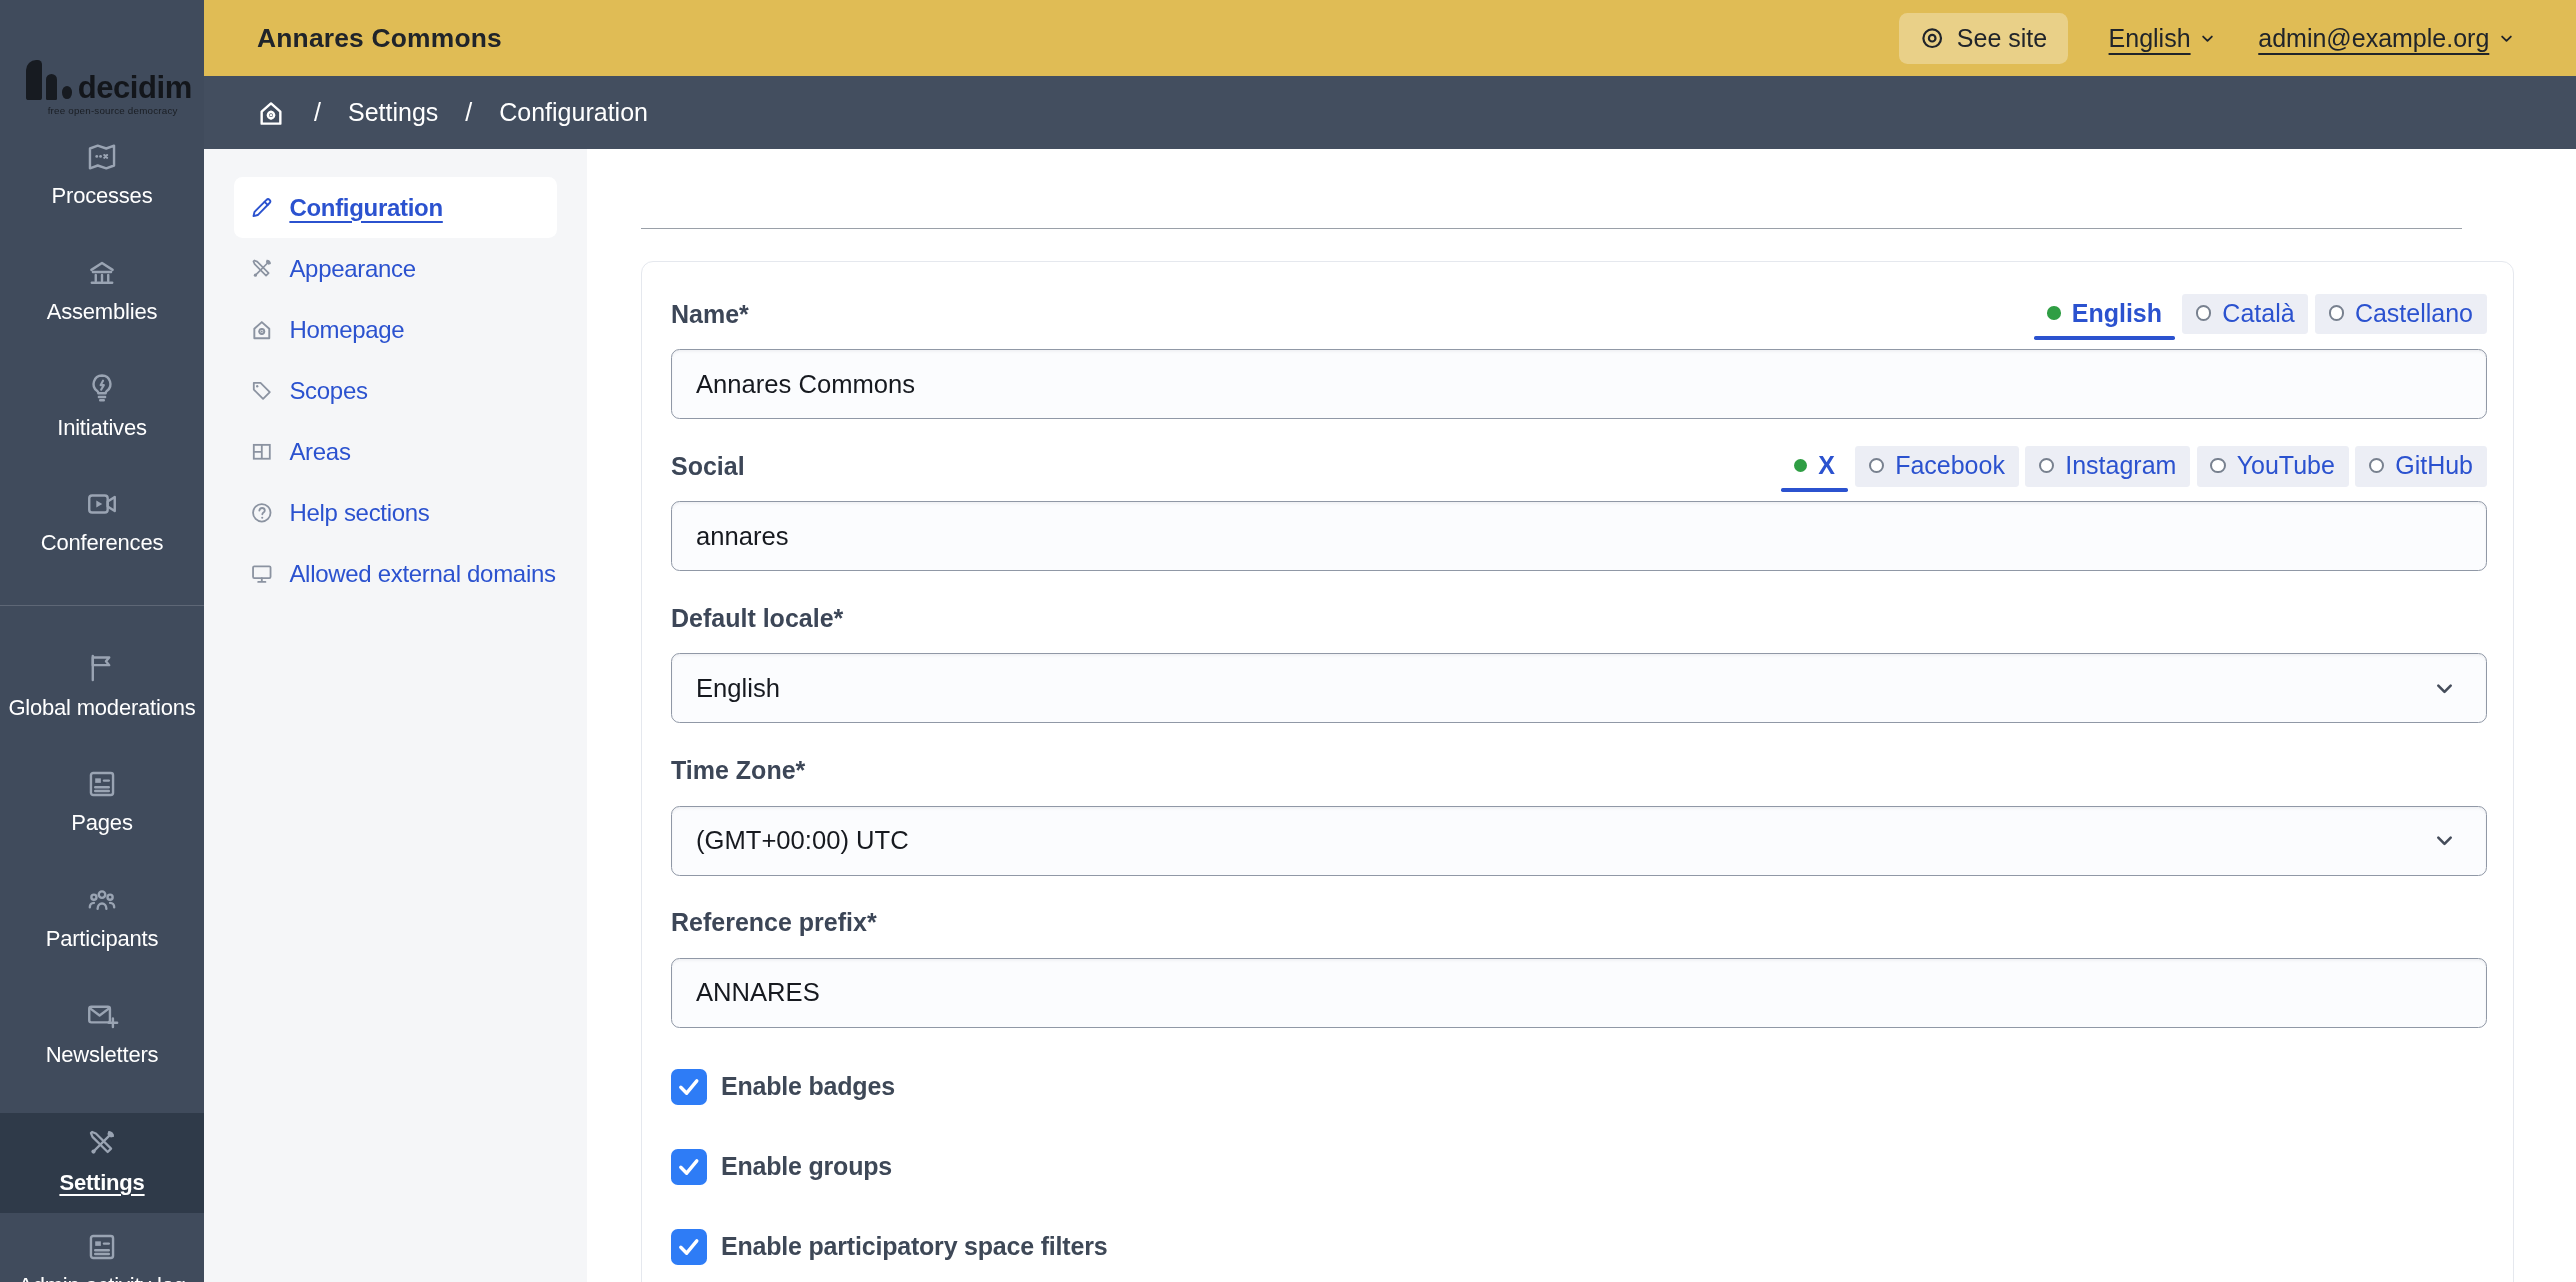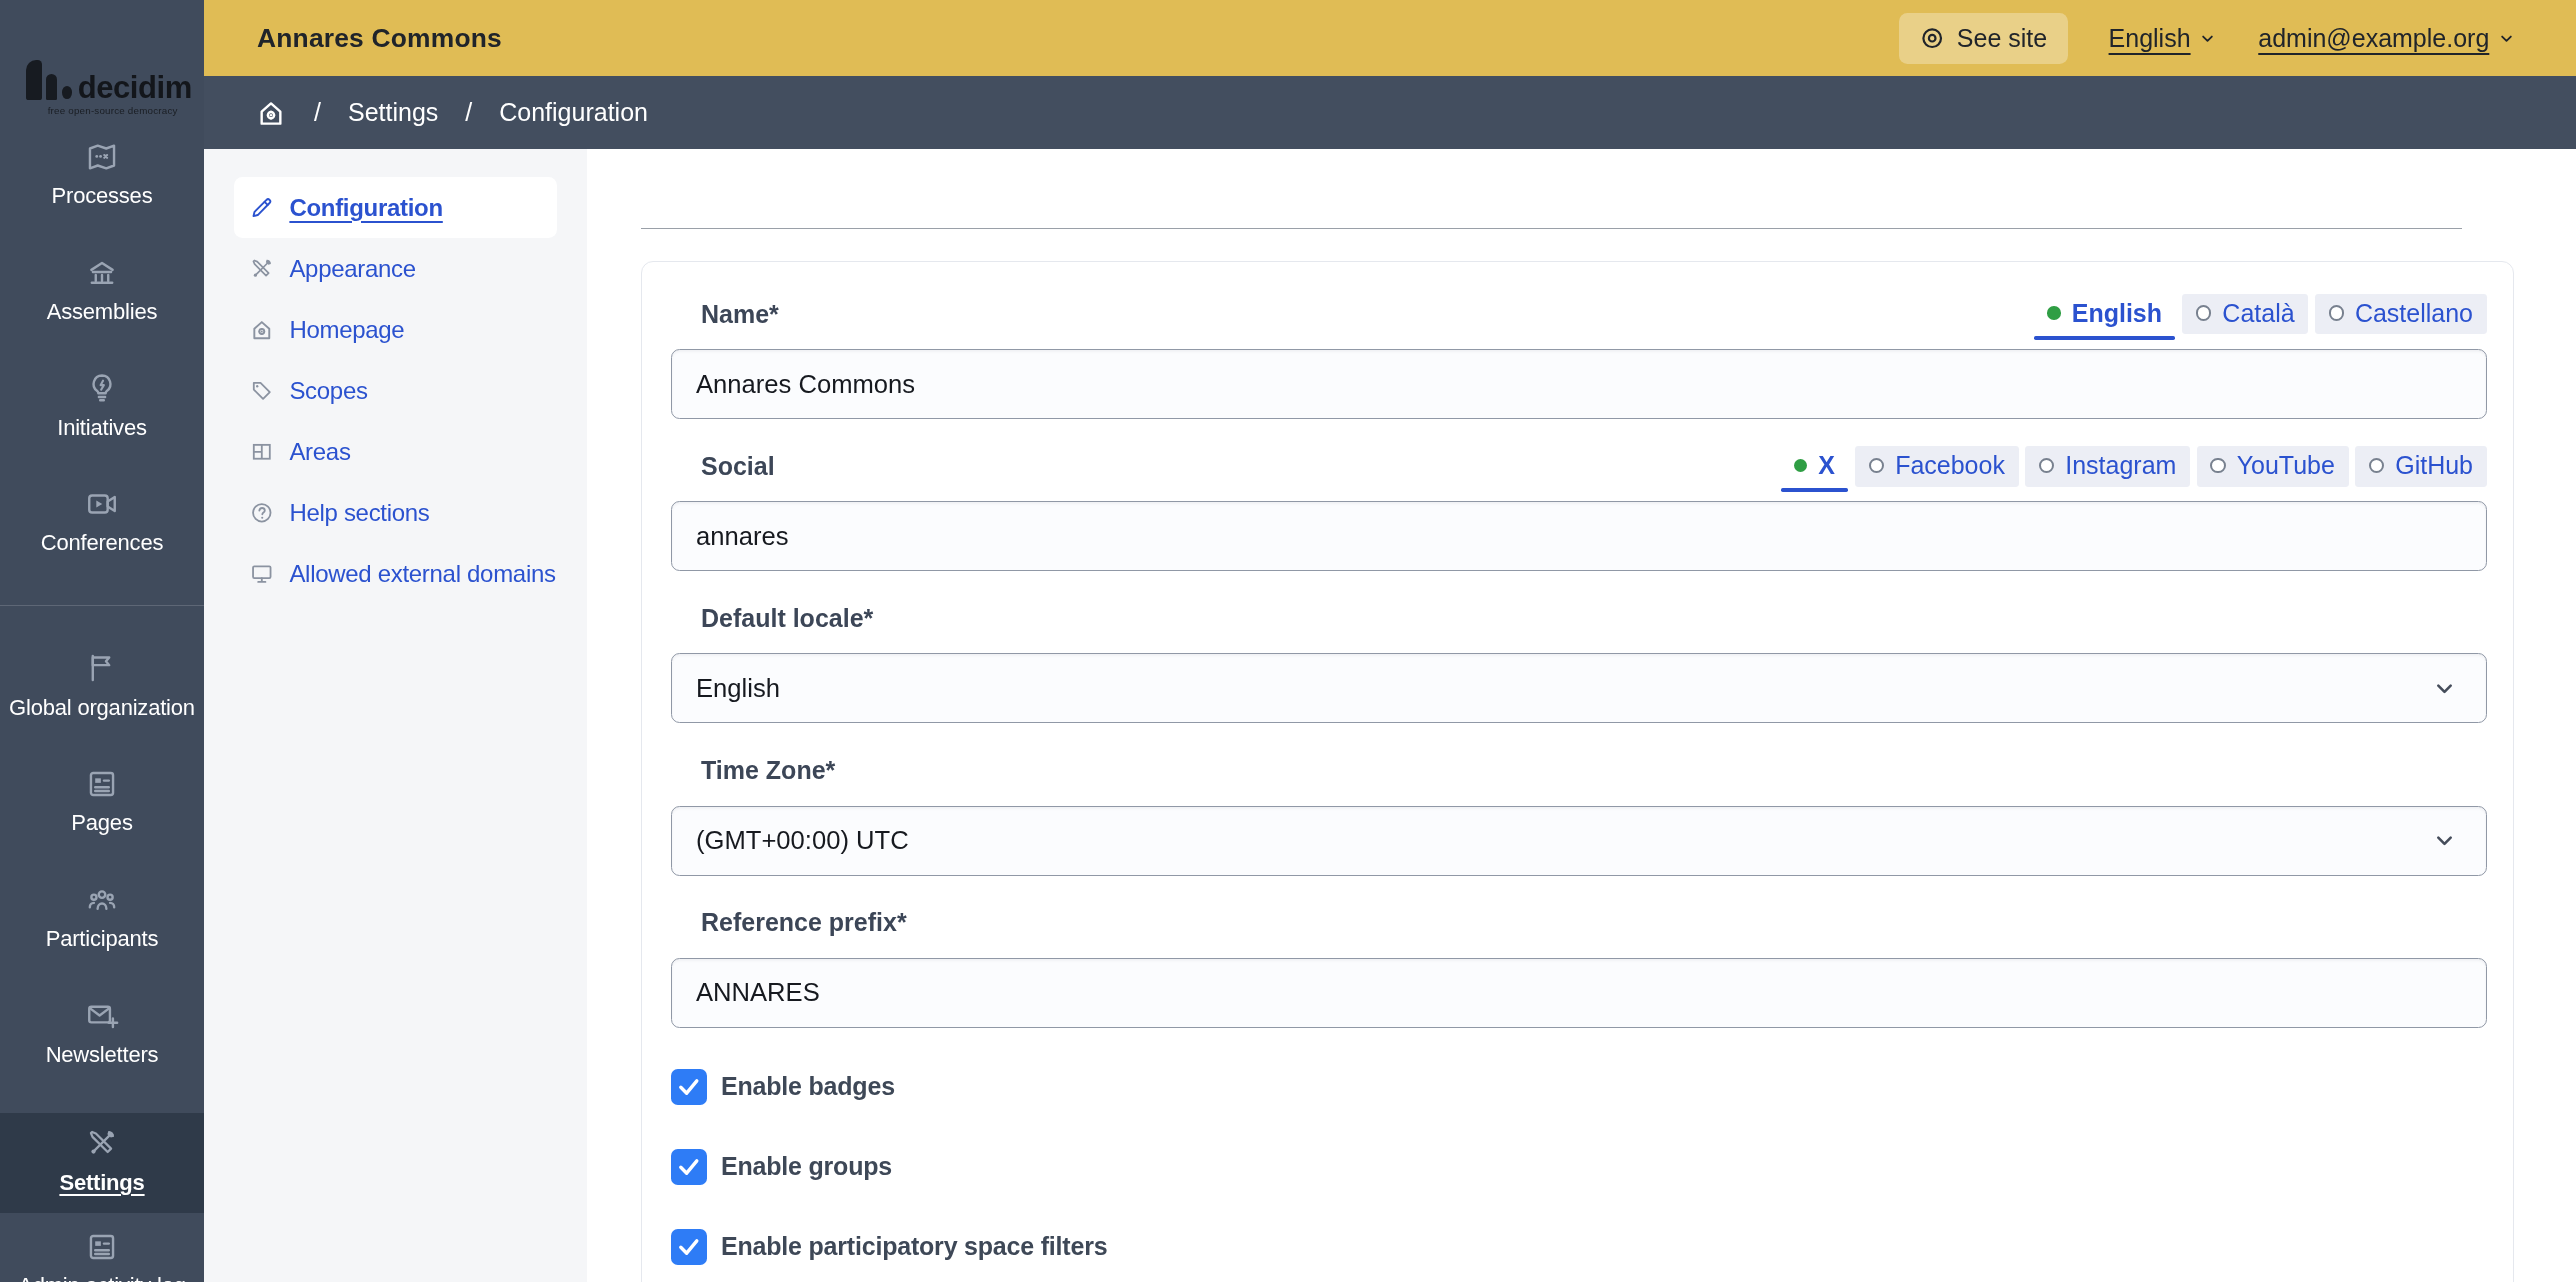--- a/index.html
+++ b/index.html
@@ -59,21 +59,21 @@
   
   .main { grid-row:3; grid-column:3; background:#fff; padding:48px 0 0 54px; overflow:hidden; }
   .page-title { font-size:35px; font-weight:700; color:#15181e; letter-spacing:-0.3px; }
   .title-rule { border:none; border-top:1.7px solid #9aa0a8; margin:31px 114px 0 0; }
   .card { margin-top:31.5px; width:1873px; border:1.7px solid #e5e8ee; border-radius:12px;
           padding:31px 26.4px 77px 29px; background:#fff; }
 
   .field { margin-top:25.6px; }
   .field:first-child { margin-top:0; }
   .field-head { display:flex; justify-content:space-between; align-items:center; min-height:43px; }
-  .flabel { font-size:25px; font-weight:700; color:#3c4657;margin-left:30px; }
+  .flabel { font-size:25px; font-weight:700; color:#3c4657; }
 
   .tabs { display:flex; align-items:center; gap:6.8px; }
   .tab { display:flex; align-items:center; gap:11px; padding:5.1px 13.6px 6.8px; font-size:25px;
          color:#2b52cf; background:#eceef5; border-radius:3.4px; position:relative; cursor:pointer; }
   .tab .ring { width:15.3px; height:15.3px; border:2.1px solid #78818f; border-radius:50%; background:#fff; flex:none; }
   .tab.active { background:transparent; font-weight:700; }
   .tab.active .ring { width:13.6px; height:13.6px; border:none; background:#2f9e44; }
   .tab.active::after { content:""; position:absolute; left:0.9px; right:0.9px; bottom:-5.1px; height:3.4px;
                        background:#2b52cf; border-radius:1.7px; }
 
@@ -222,21 +222,21 @@
         <svg viewBox="0 0 24 24">
             <use href="#i-video"></use>
           </svg>
         <span class="nav-label">Conferences</span>
       </div>
       <hr class="nav-divider">
       <div class="nav-item">
         <svg viewBox="0 0 24 24">
             <use href="#i-flag"></use>
           </svg>
-        <span class="nav-label">Global organization</span>
+        <span class="nav-label">Global moderations</span>
       </div>
       <div class="nav-item">
         <svg viewBox="0 0 24 24">
             <use href="#i-article"></use>
           </svg>
         <span class="nav-label">Pages</span>
       </div>
       <div class="nav-item">
         <svg viewBox="0 0 24 24">
             <use href="#i-people"></use>

